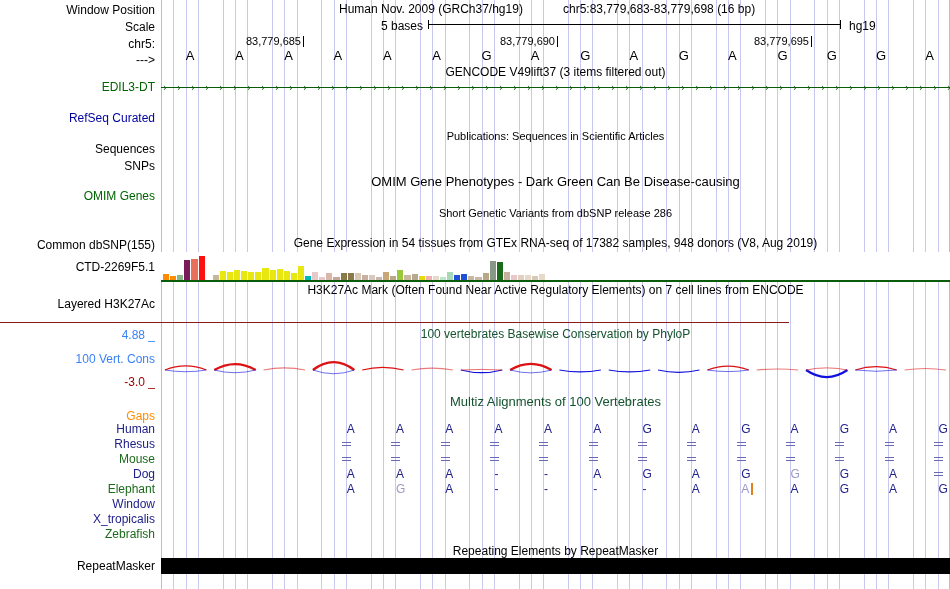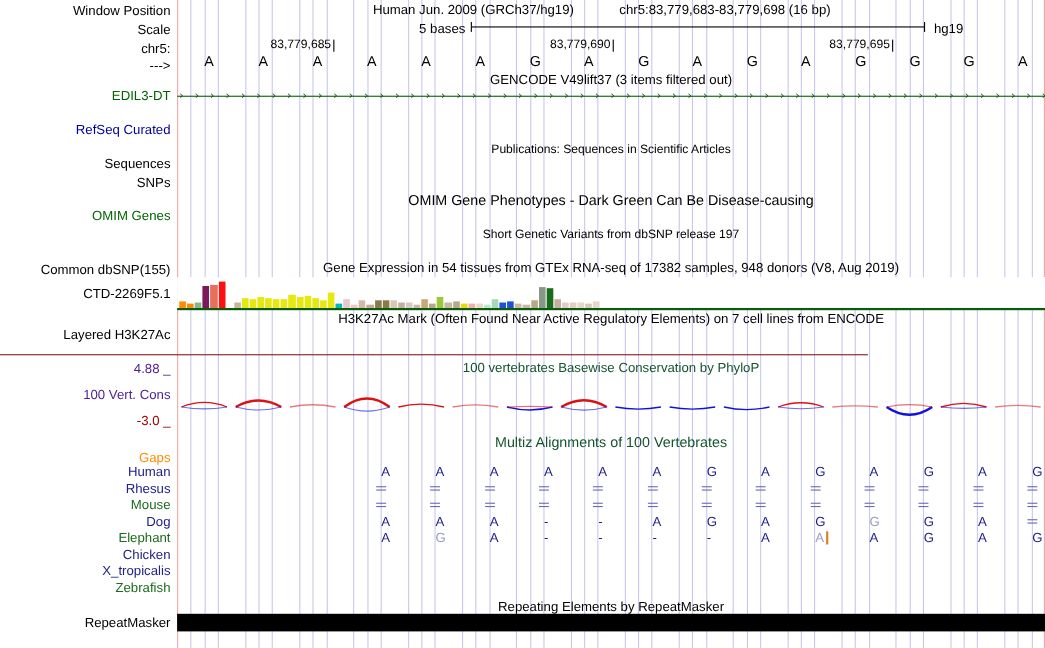--- a/index.html
+++ b/index.html
@@ -14,21 +14,21 @@
   
   .gridlayer{position:absolute;left:161px;top:0;width:789px;height:589px;pointer-events:none;}
   .gline{position:absolute;top:0;width:1px;height:589px;background:#c8c8ee;}
   .redline{position:absolute;top:0;width:1px;height:589px;background:#f0a8a8;}
 
   
   .lab{position:absolute;right:0;text-align:right;white-space:nowrap;
        font-family:"Liberation Sans",sans-serif;font-size:12px;line-height:12px;}
   .labcol{position:absolute;left:0;top:0;width:155px;height:426px;}
   .c-black{color:#000000;} .c-blue{color:#0000a0;} .c-green{color:#006400;} .c-orange{color:#ff8c00;} .c-maroon{color:#a00000;}
-  .c-dkblue{color:#4c1d95;}
+  .c-dkblue{color:#3b82f6;}
 
   
   .ctr{position:absolute;width:789px;left:161px;text-align:center;white-space:nowrap;
        font-size:12px;line-height:12px;}
   .ctr-sm{font-size:11px;}
   .ctr-grn{color:#000000;}
   .ctr-nv{color:#14532d;}
 
   
   .titlebar{position:absolute;left:161px;top:2px;width:789px;height:14px;font-size:12px;}
@@ -148,30 +148,30 @@
     <div class="lab c-dkblue" style="top:353px;">100 Vert. Cons</div>
     <div class="lab c-maroon" style="top:376px;">-3.0 _</div>
 
     <div class="lab c-orange" style="top:410px;">Gaps</div>
     <div class="lab" id="species-labels">
         <div class="lab" style="top: 423px; color: rgb(33, 33, 140);">Human</div>
         <div class="lab" style="top: 438px; color: rgb(33, 33, 140);">Rhesus</div>
         <div class="lab" style="top: 453px; color: rgb(26, 107, 26);">Mouse</div>
         <div class="lab" style="top: 468px; color: rgb(33, 33, 140);">Dog</div>
         <div class="lab" style="top: 483px; color: rgb(26, 107, 26);">Elephant</div>
-        <div class="lab" style="top: 498px; color: rgb(33, 33, 140);">Chicken</div>
+        <div class="lab" style="top: 498px; color: rgb(33, 33, 140);">Window</div>
         <div class="lab" style="top: 513px; color: rgb(33, 33, 140);">X_tropicalis</div>
         <div class="lab" style="top: 528px; color: rgb(26, 107, 26);">Zebrafish</div>
       </div>
 
     <div class="lab c-black" style="top:560px;text-align:right;">RepeatMasker</div>
   </div>
 
   <div class="titlebar">
-    <span class="ttxt" style="left:178px;top:0;">Human Jun. 2009 (GRCh37/hg19)</span>
+    <span class="ttxt" style="left:178px;top:0;">Human Nov. 2009 (GRCh37/hg19)</span>
     <span class="ttxt" style="left:402px;top:0;">chr5:83,779,683-83,779,698 (16 bp)</span>
   </div>
 
   <div style="position:absolute;left:161px;top:19px;width:789px;height:14px;">
     <span class="ttxt" style="left:220px;top:0;">5 bases</span>
     <div class="scalebar" style="left:267px;top:1px;width:411px;"></div>
     <span class="ttxt" style="left:688px;top:0;">hg19</span>
   </div>
 
   <div style="position:absolute;left:0;top:34px;width:950px;height:16px;" id="coordrow">
@@ -262,21 +262,21 @@
       <div class="garrow" style="left: 758px;">›</div>
       <div class="garrow" style="left: 772px;">›</div>
       <div class="garrow" style="left: 786px;">›</div>
     </div>
 
 
   <div class="ctr ctr-sm" style="top:130px;">Publications: Sequences in Scientific Articles</div>
 
   <div class="ctr ctr-grn" style="top:176px;font-size:13px;">OMIM Gene Phenotypes - Dark Green Can Be Disease-causing</div>
 
-  <div class="ctr ctr-sm" style="top:207px;">Short Genetic Variants from dbSNP release 197</div>
+  <div class="ctr ctr-sm" style="top:207px;">Short Genetic Variants from dbSNP release 286</div>
 
   <div class="ctr" style="top:237px;">Gene Expression in 54 tissues from GTEx RNA-seq of 17382 samples, 948 donors (V8, Aug 2019)</div>
   <div class="gtex" style="top:252px;" id="gtexchart">
     <div class="gbase" style="bottom:0;"></div>
   <div class="gbar" style="left: 2px; width: 6.2px; height: 6px; bottom: 2px; background: rgb(255, 140, 0);"></div>
       <div class="gbar" style="left: 9.1px; width: 6.2px; height: 4px; bottom: 2px; background: rgb(255, 140, 0);"></div>
       <div class="gbar" style="left: 16.2px; width: 6.2px; height: 5px; bottom: 2px; background: rgb(136, 184, 136);"></div>
       <div class="gbar" style="left: 23.3px; width: 6.2px; height: 20px; bottom: 2px; background: rgb(122, 26, 90);"></div>
       <div class="gbar" style="left: 30.4px; width: 6.2px; height: 21px; bottom: 2px; background: rgb(232, 112, 90);"></div>
       <div class="gbar" style="left: 37.5px; width: 6.2px; height: 24px; bottom: 2px; background: rgb(255, 16, 16);"></div>

